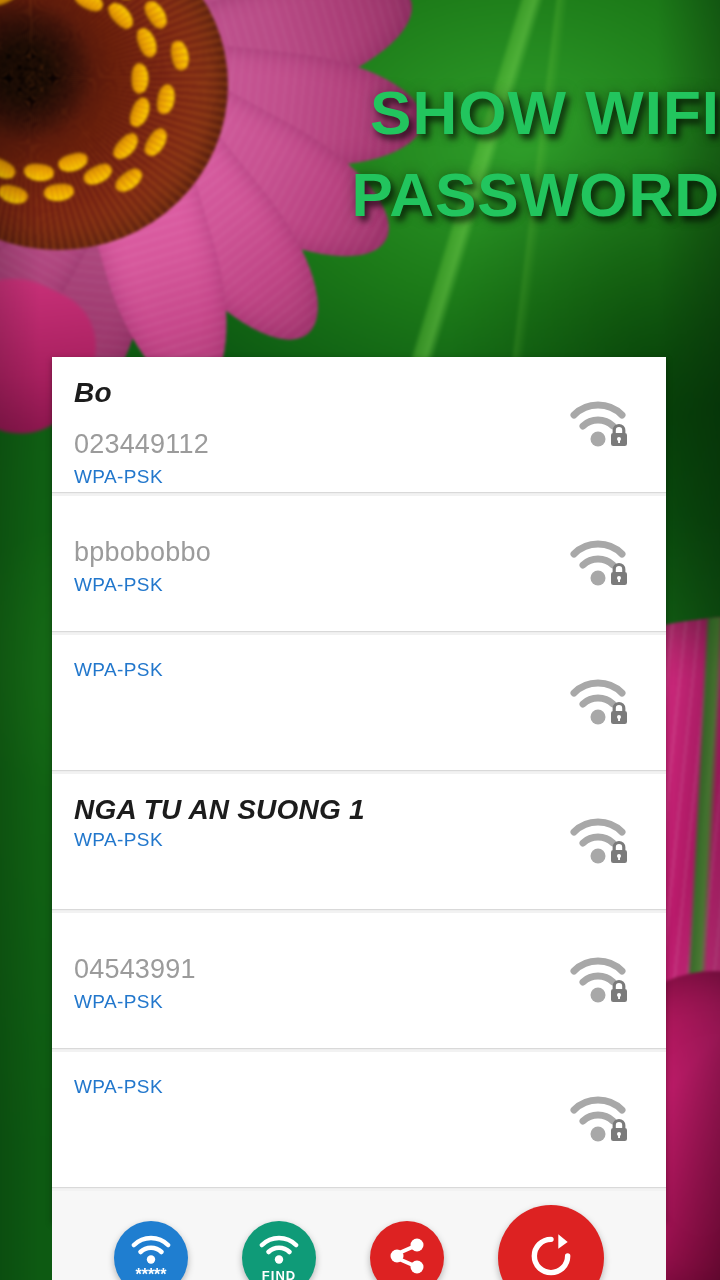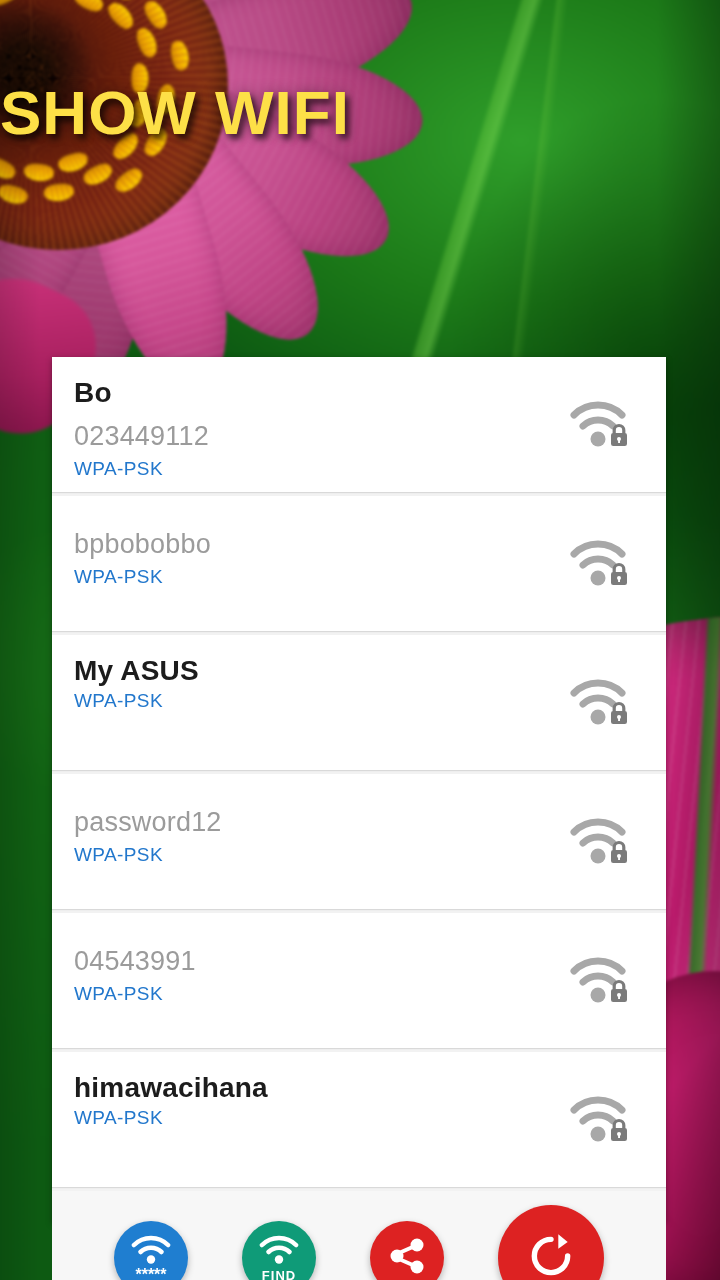--- a/index.html
+++ b/index.html
@@ -102,22 +102,22 @@
     position:absolute; width:30px; height:17px; border-radius:60% 60% 50% 50%;
     background:linear-gradient(to bottom,#ffd400,#f0a800 65%,#d08a00);
     box-shadow:0 1px 2px rgba(90,50,0,.45);
   }
 
   #bg .blurwrap{ position:absolute; inset:-40px; filter:blur(1.6px); }
 
   
   #title{
     position:absolute; top:72px; left:0; right:0;
-    text-align:left;
-    color:#fde047;
+    text-align:right;
+    color:#22c55e;
     font-size:62px;
     font-weight:bold;
     line-height:1.33;
     letter-spacing:1px;
     text-shadow:4px 5px 6px rgba(0,0,0,.62), 0 0 14px rgba(0,0,0,.35);
     z-index:5;
   }
   #title .line{ display:block; }
 
   
@@ -133,24 +133,24 @@
   .wifi-card{
     background:#ffffff;
     height:135px;
     margin-bottom:4px;
     padding:20px 22px 0 22px;
     position:relative;
     box-shadow:0 1px 1px rgba(0,0,0,.10);
   }
   .wifi-card .ssid{
     font-size:28px; font-weight:bold; color:#1c1c1c;
-    line-height:1.12; letter-spacing:.2px;
+    line-height:1.12; letter-spacing:.2px;font-style:italic;
   }
   .wifi-card .pwd{
-    font-size:27px; color:#9b9b9b; line-height:1.3; margin-top:11px;
+    font-size:27px; color:#9b9b9b; line-height:1.3; margin-top:19px;
     letter-spacing:.2px;
   }
   .wifi-card .sec{
     font-size:19px; color:#2277cc; margin-top:4px; letter-spacing:.4px;
   }
   .wifi-card .sig{
     position:absolute; right:34px; top:50%; transform:translateY(-50%);
     width:62px; height:54px;
   }
 
@@ -226,20 +226,21 @@
       </div>
     <div class="petal-topleft-strip"></div>
     <div class="petal-right"></div>
     <div class="petal-right2"></div>
     <div class="layer leaf-dark-edge"></div>
   </div>
 </div>
 
 <div id="title">
   <span class="line">SHOW WIFI</span>
+  <span class="line">PASSWORD</span>
 </div>
 
 <div id="panel">
 
   <div id="list">
       <div class="wifi-card">
         <div class="ssid">Bo</div>
         <div class="pwd">023449112</div>
         <div class="sec">WPA-PSK</div>
         <span class="sig"><svg viewBox="0 0 62 54" width="62" height="54">
@@ -259,34 +260,33 @@
             <path d="M4 17 A34 34 0 0 1 52 17" fill="none" stroke="#a8a8a8" stroke-width="7" stroke-linecap="round"></path>
             <path d="M13 28 A22 22 0 0 1 43 28" fill="none" stroke="#a8a8a8" stroke-width="7" stroke-linecap="round"></path>
             <circle cx="28" cy="41" r="7.5" fill="#a8a8a8"></circle>
             <rect x="41" y="35" width="16" height="13" rx="2.2" fill="#7b7b7b"></rect>
             <path d="M44.2 35.5 v-3.2 a4.8 4.8 0 0 1 9.6 0 v3.2" fill="none" stroke="#7b7b7b" stroke-width="3.2"></path>
             <circle cx="49" cy="41" r="2" fill="#ffffff"></circle>
             <rect x="48.1" y="41" width="1.9" height="4" fill="#ffffff"></rect>
           </svg></span>
       </div>
       <div class="wifi-card">
-        <div class="ssid">My ASUS</div>
-        <div class="sec">WPA-PSK</div>
-        <span class="sig"><svg viewBox="0 0 62 54" width="62" height="54">
-            <path d="M4 17 A34 34 0 0 1 52 17" fill="none" stroke="#a8a8a8" stroke-width="7" stroke-linecap="round"></path>
-            <path d="M13 28 A22 22 0 0 1 43 28" fill="none" stroke="#a8a8a8" stroke-width="7" stroke-linecap="round"></path>
-            <circle cx="28" cy="41" r="7.5" fill="#a8a8a8"></circle>
-            <rect x="41" y="35" width="16" height="13" rx="2.2" fill="#7b7b7b"></rect>
-            <path d="M44.2 35.5 v-3.2 a4.8 4.8 0 0 1 9.6 0 v3.2" fill="none" stroke="#7b7b7b" stroke-width="3.2"></path>
-            <circle cx="49" cy="41" r="2" fill="#ffffff"></circle>
-            <rect x="48.1" y="41" width="1.9" height="4" fill="#ffffff"></rect>
-          </svg></span>
-      </div>
-      <div class="wifi-card">
-        <div class="pwd">password12</div>
+        <div class="sec">WPA-PSK</div>
+        <span class="sig"><svg viewBox="0 0 62 54" width="62" height="54">
+            <path d="M4 17 A34 34 0 0 1 52 17" fill="none" stroke="#a8a8a8" stroke-width="7" stroke-linecap="round"></path>
+            <path d="M13 28 A22 22 0 0 1 43 28" fill="none" stroke="#a8a8a8" stroke-width="7" stroke-linecap="round"></path>
+            <circle cx="28" cy="41" r="7.5" fill="#a8a8a8"></circle>
+            <rect x="41" y="35" width="16" height="13" rx="2.2" fill="#7b7b7b"></rect>
+            <path d="M44.2 35.5 v-3.2 a4.8 4.8 0 0 1 9.6 0 v3.2" fill="none" stroke="#7b7b7b" stroke-width="3.2"></path>
+            <circle cx="49" cy="41" r="2" fill="#ffffff"></circle>
+            <rect x="48.1" y="41" width="1.9" height="4" fill="#ffffff"></rect>
+          </svg></span>
+      </div>
+      <div class="wifi-card">
+        <div class="ssid">NGA TU AN SUONG 1</div>
         <div class="sec">WPA-PSK</div>
         <span class="sig"><svg viewBox="0 0 62 54" width="62" height="54">
             <path d="M4 17 A34 34 0 0 1 52 17" fill="none" stroke="#a8a8a8" stroke-width="7" stroke-linecap="round"></path>
             <path d="M13 28 A22 22 0 0 1 43 28" fill="none" stroke="#a8a8a8" stroke-width="7" stroke-linecap="round"></path>
             <circle cx="28" cy="41" r="7.5" fill="#a8a8a8"></circle>
             <rect x="41" y="35" width="16" height="13" rx="2.2" fill="#7b7b7b"></rect>
             <path d="M44.2 35.5 v-3.2 a4.8 4.8 0 0 1 9.6 0 v3.2" fill="none" stroke="#7b7b7b" stroke-width="3.2"></path>
             <circle cx="49" cy="41" r="2" fill="#ffffff"></circle>
             <rect x="48.1" y="41" width="1.9" height="4" fill="#ffffff"></rect>
           </svg></span>
@@ -298,21 +298,20 @@
             <path d="M4 17 A34 34 0 0 1 52 17" fill="none" stroke="#a8a8a8" stroke-width="7" stroke-linecap="round"></path>
             <path d="M13 28 A22 22 0 0 1 43 28" fill="none" stroke="#a8a8a8" stroke-width="7" stroke-linecap="round"></path>
             <circle cx="28" cy="41" r="7.5" fill="#a8a8a8"></circle>
             <rect x="41" y="35" width="16" height="13" rx="2.2" fill="#7b7b7b"></rect>
             <path d="M44.2 35.5 v-3.2 a4.8 4.8 0 0 1 9.6 0 v3.2" fill="none" stroke="#7b7b7b" stroke-width="3.2"></path>
             <circle cx="49" cy="41" r="2" fill="#ffffff"></circle>
             <rect x="48.1" y="41" width="1.9" height="4" fill="#ffffff"></rect>
           </svg></span>
       </div>
       <div class="wifi-card">
-        <div class="ssid">himawacihana</div>
         <div class="sec">WPA-PSK</div>
         <span class="sig"><svg viewBox="0 0 62 54" width="62" height="54">
             <path d="M4 17 A34 34 0 0 1 52 17" fill="none" stroke="#a8a8a8" stroke-width="7" stroke-linecap="round"></path>
             <path d="M13 28 A22 22 0 0 1 43 28" fill="none" stroke="#a8a8a8" stroke-width="7" stroke-linecap="round"></path>
             <circle cx="28" cy="41" r="7.5" fill="#a8a8a8"></circle>
             <rect x="41" y="35" width="16" height="13" rx="2.2" fill="#7b7b7b"></rect>
             <path d="M44.2 35.5 v-3.2 a4.8 4.8 0 0 1 9.6 0 v3.2" fill="none" stroke="#7b7b7b" stroke-width="3.2"></path>
             <circle cx="49" cy="41" r="2" fill="#ffffff"></circle>
             <rect x="48.1" y="41" width="1.9" height="4" fill="#ffffff"></rect>
           </svg></span>

